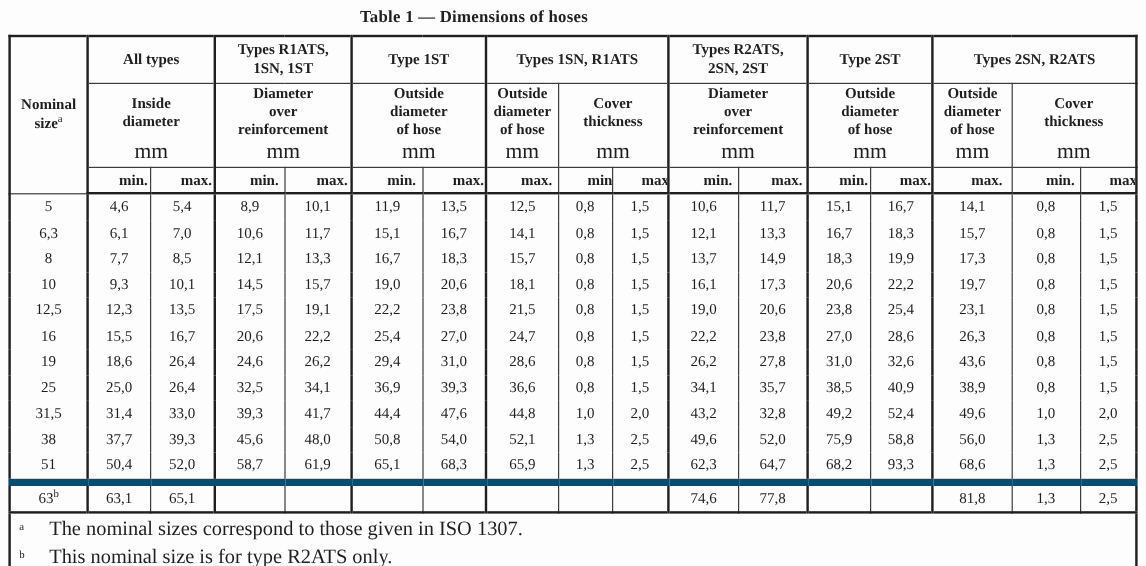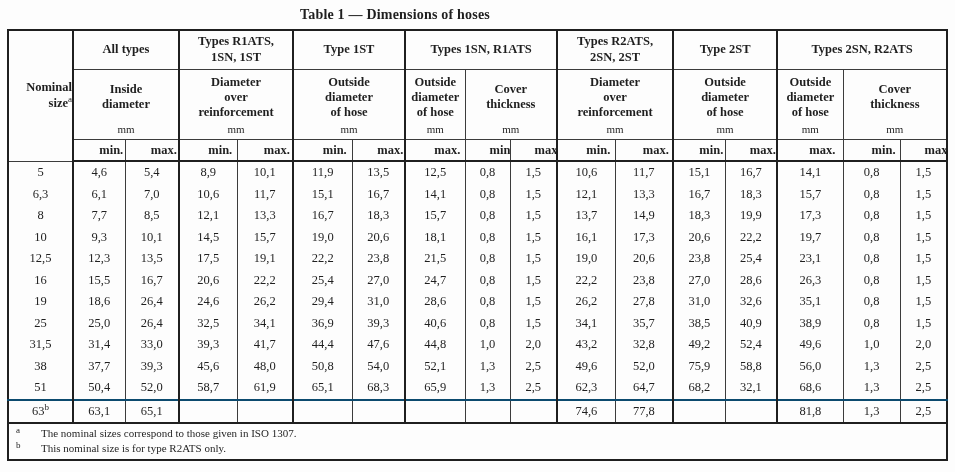--- a/index.html
+++ b/index.html
@@ -34,53 +34,52 @@
     padding: 0;
     font-weight: normal;
     overflow: hidden;
   }
   .gb { border-left: 2px solid #1f1f1f; }
   .th-nominal {
     font-weight: bold;
     white-space: pre-line;
     line-height: 1.25;
     font-size: 12.5px;
-    text-align: right;
   }
   .th-group {
     height: 38px;
     font-weight: bold;
     font-size: 12.5px;
     white-space: pre-line;
     line-height: 1.25;
   }
   .th-sub { height: 69px; padding: 0; }
   .sub-wrap { display: flex; flex-direction: column; height: 69px; }
   .sub-name {
     flex: 1;
     display: flex; align-items: center; justify-content: center;
     font-weight: bold;
     white-space: pre-line;
     line-height: 1.2;
     font-size: 12.5px;
   }
-  .sub-unit { font-weight: normal; padding-bottom: 4px; line-height: 1; font-size: 11px; }
+  .sub-unit { font-weight: normal; padding-bottom: 4px; line-height: 1; font-size: 18px; }
   .th-mm {
     height: 20px;
     font-weight: bold;
     border-bottom: 2px solid #1f1f1f;
     padding-left: 24px;
   }
   tbody td { height: 21.5px; border-top: 0; border-bottom: 0; }
-  tbody tr.last-row td { border-top: 2px solid #0c4a6e; }
+  tbody tr.last-row td { border-top: 6px solid #0c4a6e; }
   sup.sp { font-size: 9px; font-weight: normal; line-height: 0; vertical-align: super; }
   tfoot td { border-top: 2px solid #1f1f1f; text-align: left; padding: 2px 0 3px 0; }
   .fn-line { display: flex; align-items: baseline; padding: 1px 0 2px 7px; }
   .fn-marker { font-size: 9px; width: 25px; flex: none; position: relative; top: -4px; }
-  .fn-text { font-size: 11px; }
+  .fn-text { font-size: 17px; }
 </style>
 </head>
 <body>
 
 <div class="page">
   <div class="title">Table 1 — Dimensions of hoses</div>
   <table class="dims">
     <colgroup>
         <col style="width: 65px;">
         <col style="width: 52px;">
@@ -327,33 +326,33 @@
           <td>26,2</td>
           <td class="gb">29,4</td>
           <td>31,0</td>
           <td class="gb">28,6</td>
           <td>0,8</td>
           <td>1,5</td>
           <td class="gb">26,2</td>
           <td>27,8</td>
           <td class="gb">31,0</td>
           <td>32,6</td>
-          <td class="gb">35,1</td>
+          <td class="gb">43,6</td>
           <td>0,8</td>
           <td>1,5</td>
         </tr>
         <tr>
           <td>25</td>
           <td class="gb">25,0</td>
           <td>26,4</td>
           <td class="gb">32,5</td>
           <td>34,1</td>
           <td class="gb">36,9</td>
           <td>39,3</td>
-          <td class="gb">40,6</td>
+          <td class="gb">36,6</td>
           <td>0,8</td>
           <td>1,5</td>
           <td class="gb">34,1</td>
           <td>35,7</td>
           <td class="gb">38,5</td>
           <td>40,9</td>
           <td class="gb">38,9</td>
           <td>0,8</td>
           <td>1,5</td>
         </tr>
@@ -402,21 +401,21 @@
           <td class="gb">58,7</td>
           <td>61,9</td>
           <td class="gb">65,1</td>
           <td>68,3</td>
           <td class="gb">65,9</td>
           <td>1,3</td>
           <td>2,5</td>
           <td class="gb">62,3</td>
           <td>64,7</td>
           <td class="gb">68,2</td>
-          <td>32,1</td>
+          <td>93,3</td>
           <td class="gb">68,6</td>
           <td>1,3</td>
           <td>2,5</td>
         </tr>
         <tr class="last-row">
           <td>63<sup class="sp">b</sup></td>
           <td class="gb">63,1</td>
           <td>65,1</td>
           <td class="gb"></td>
           <td></td>

